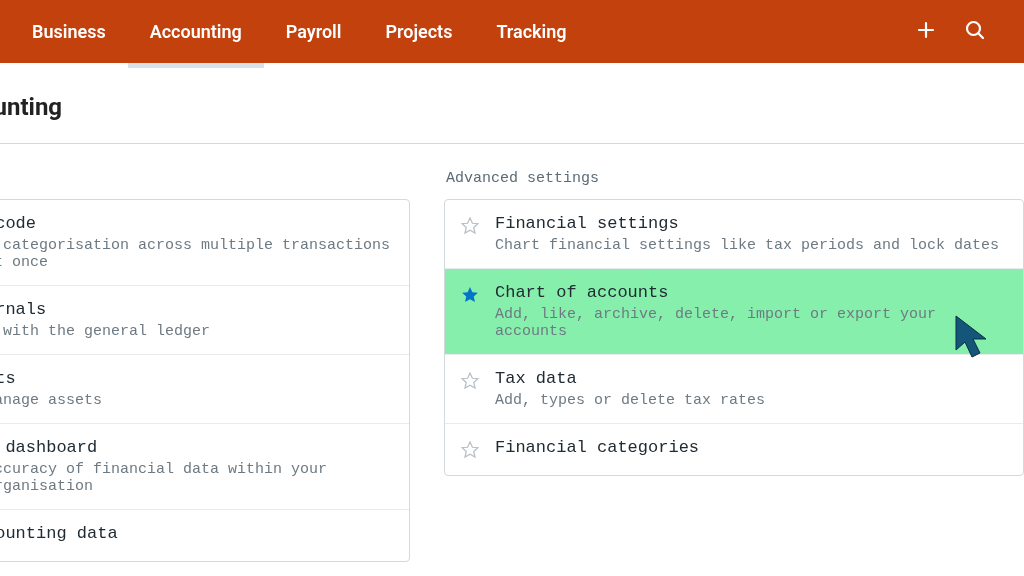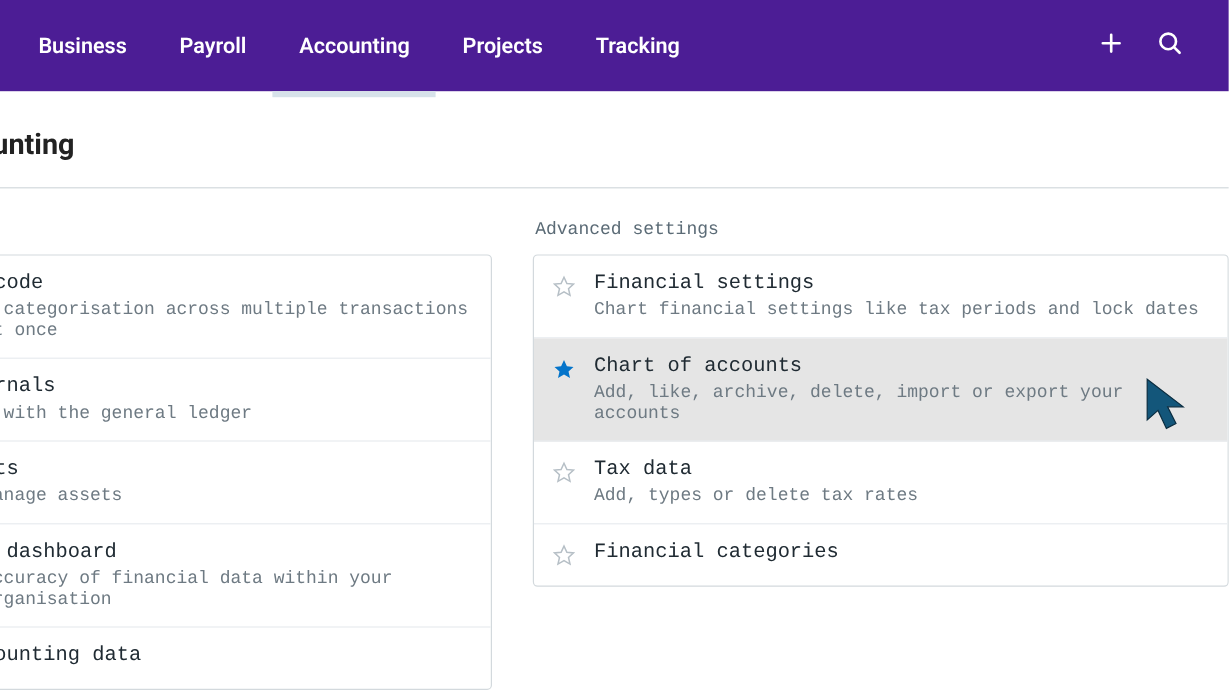--- a/index.html
+++ b/index.html
@@ -5,22 +5,22 @@
     * { margin: 0; padding: 0; box-sizing: border-box; }
     body {
       font-family: -apple-system, BlinkMacSystemFont, "Segoe UI", Roboto, Arial, sans-serif;
       width: 1024px;
       height: 576px;
       overflow: hidden;
       background: #fff;
       position: relative;
     }
     .topnav {
-      background: #4c1d95;
-      height: 76px;
+      background: #c2410c;
+      height: 63px;
       display: flex;
       align-items: center;
       padding: 0 10px;
       justify-content: space-between;
     }
     .topnav-left {
       display: flex;
       align-items: center;
       height: 100%;
     }
@@ -96,21 +96,21 @@
     .list-item {
       display: flex;
       padding: 14px 18px 14px 0;
       border-bottom: 1px solid #e8ecef;
       cursor: pointer;
     }
     .list-item:last-child {
       border-bottom: none;
     }
     .list-item.highlighted {
-      background: #e5e5e5;
+      background: #86efac;
     }
     .item-icon {
       width: 50px;
       display: flex;
       justify-content: center;
       padding-top: 2px;
       flex-shrink: 0;
     }
     .item-body {
       flex: 1;
@@ -145,22 +145,22 @@
       top: 312px;
       pointer-events: none;
     }
   </style>
 </head>
 <body>
 
 <div class="topnav">
   <div class="topnav-left">
     <div class="topnav-item">Business</div>
+    <div class="topnav-item active">Accounting</div>
     <div class="topnav-item">Payroll</div>
-    <div class="topnav-item active">Accounting</div>
     <div class="topnav-item">Projects</div>
     <div class="topnav-item">Tracking</div>
   </div>
   <div class="topnav-right">
     <div class="topnav-icon">
       <svg width="20" height="20" viewBox="0 0 20 20">
           <path d="M10 3v14M3 10h14" stroke="#fff" stroke-width="2.2" stroke-linecap="round"></path>
         </svg>
     </div>
     <div class="topnav-icon">

